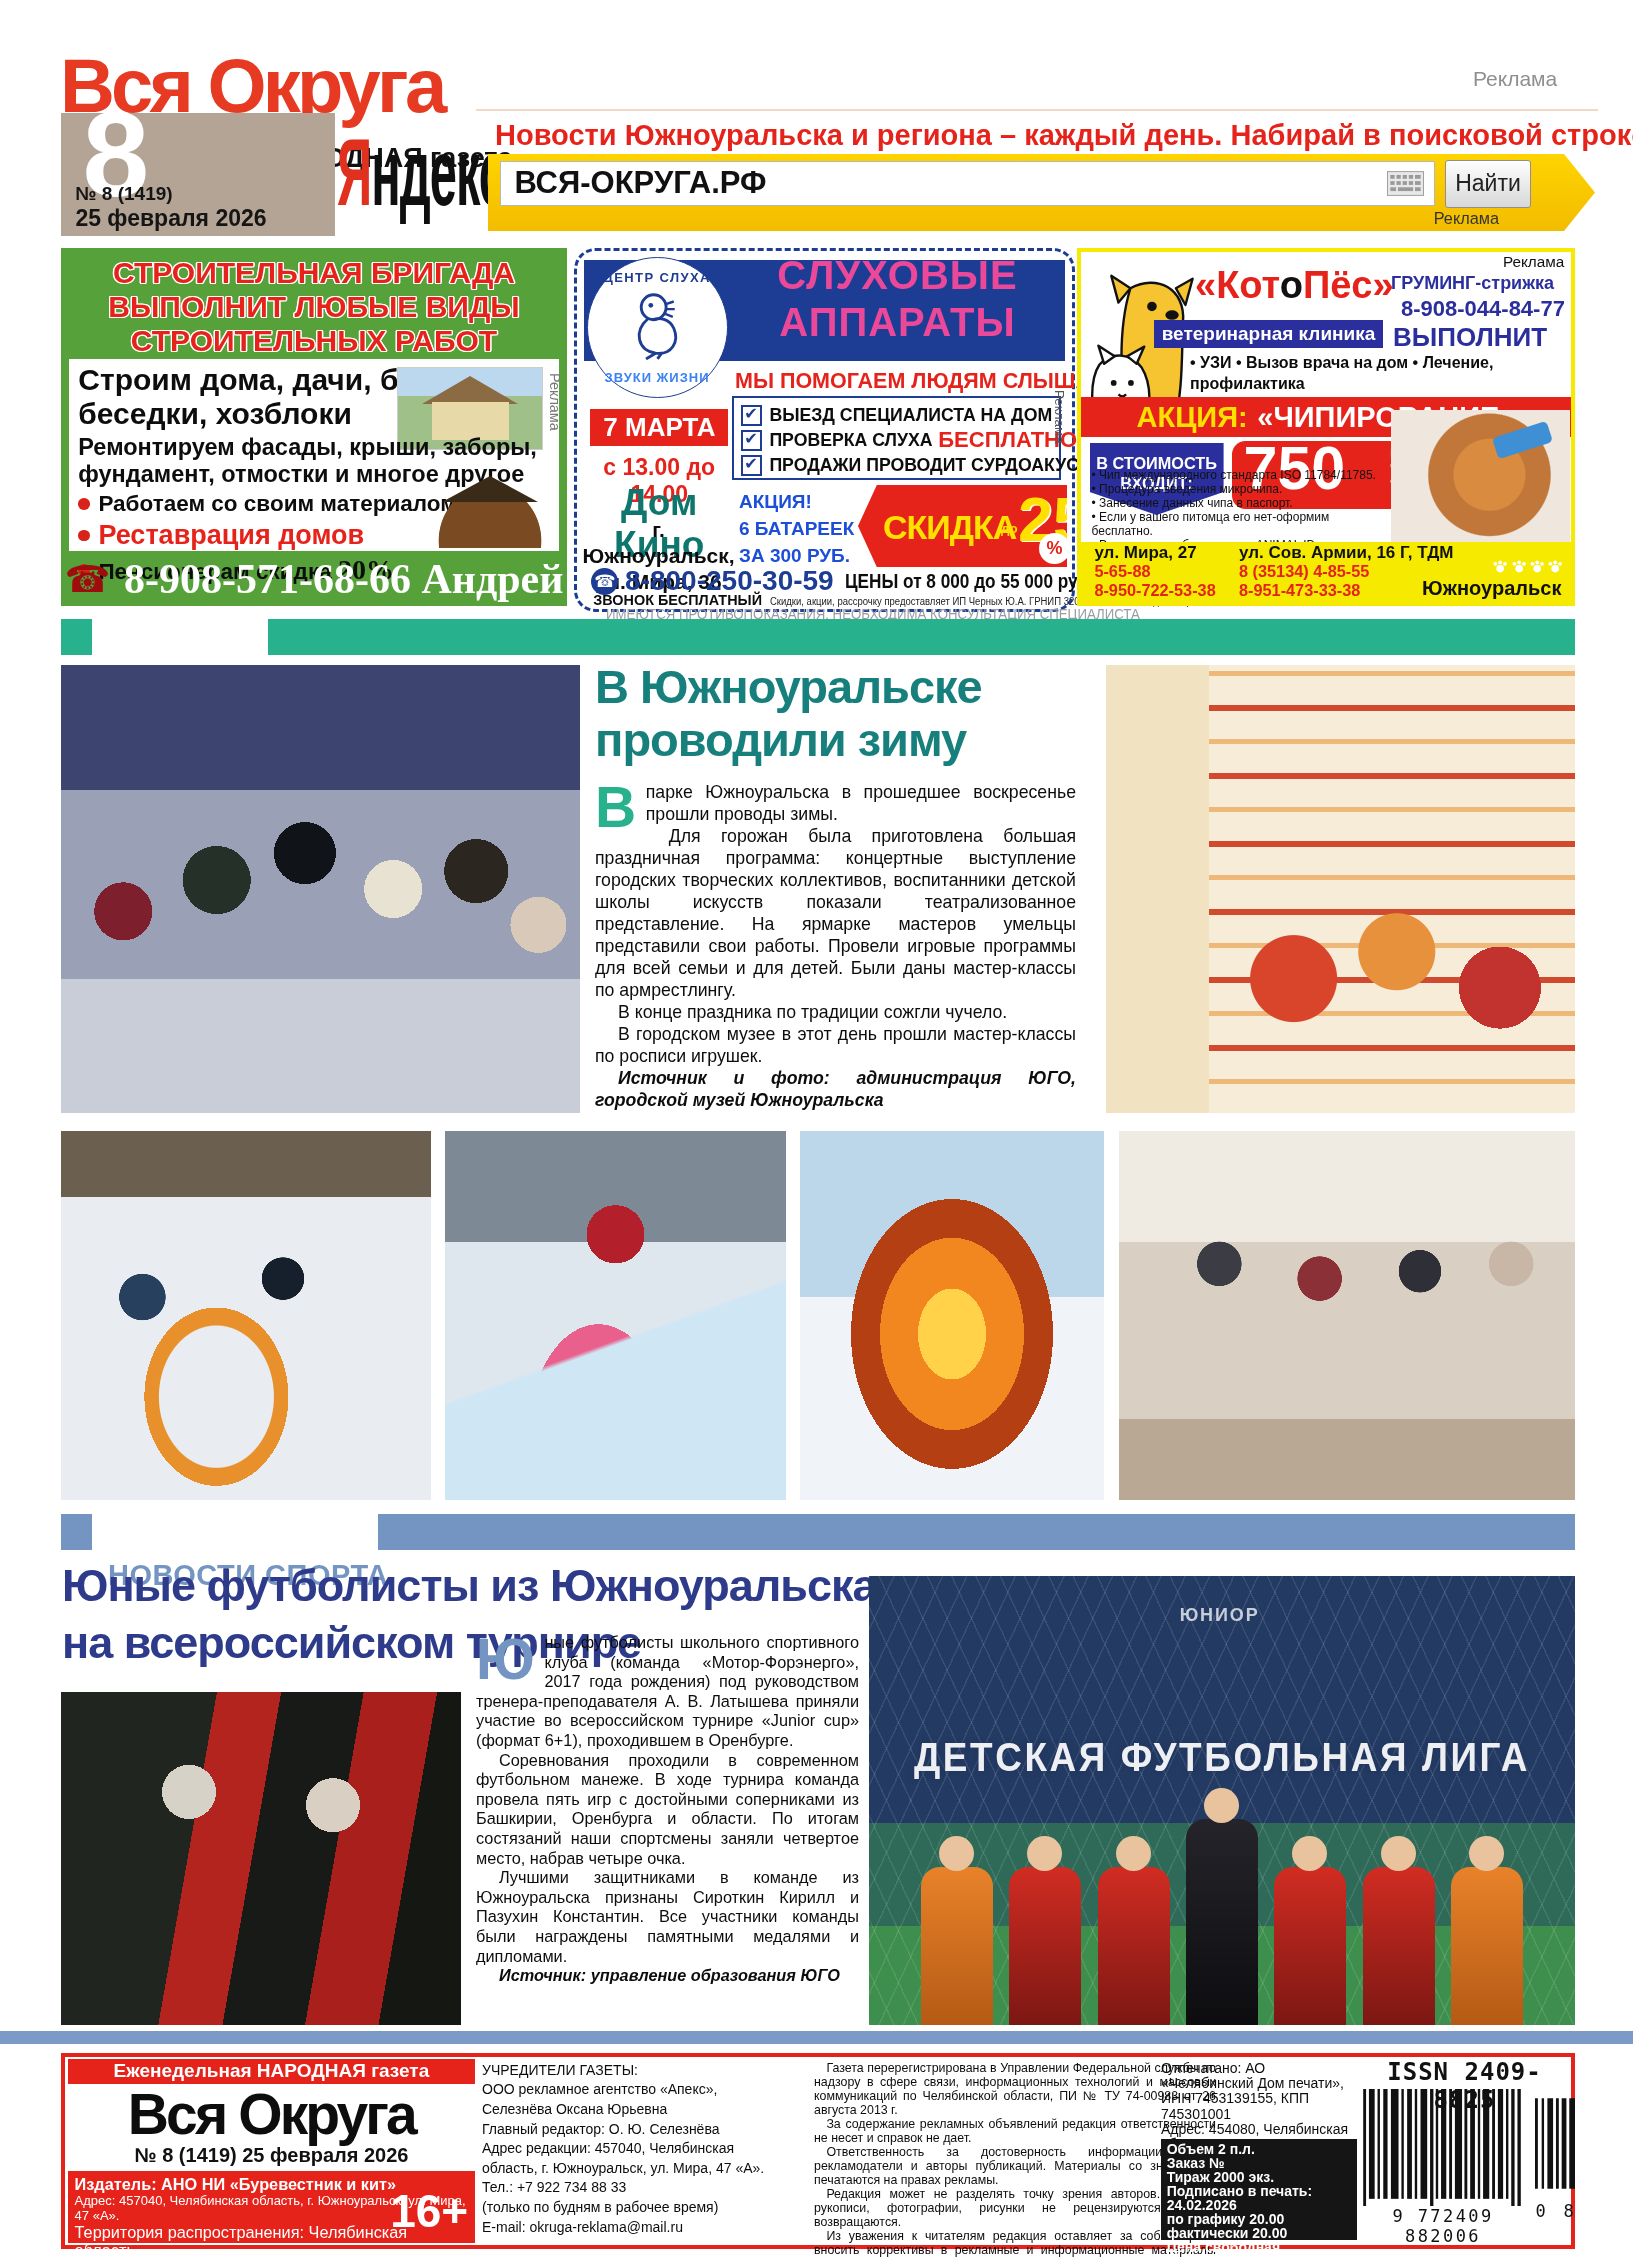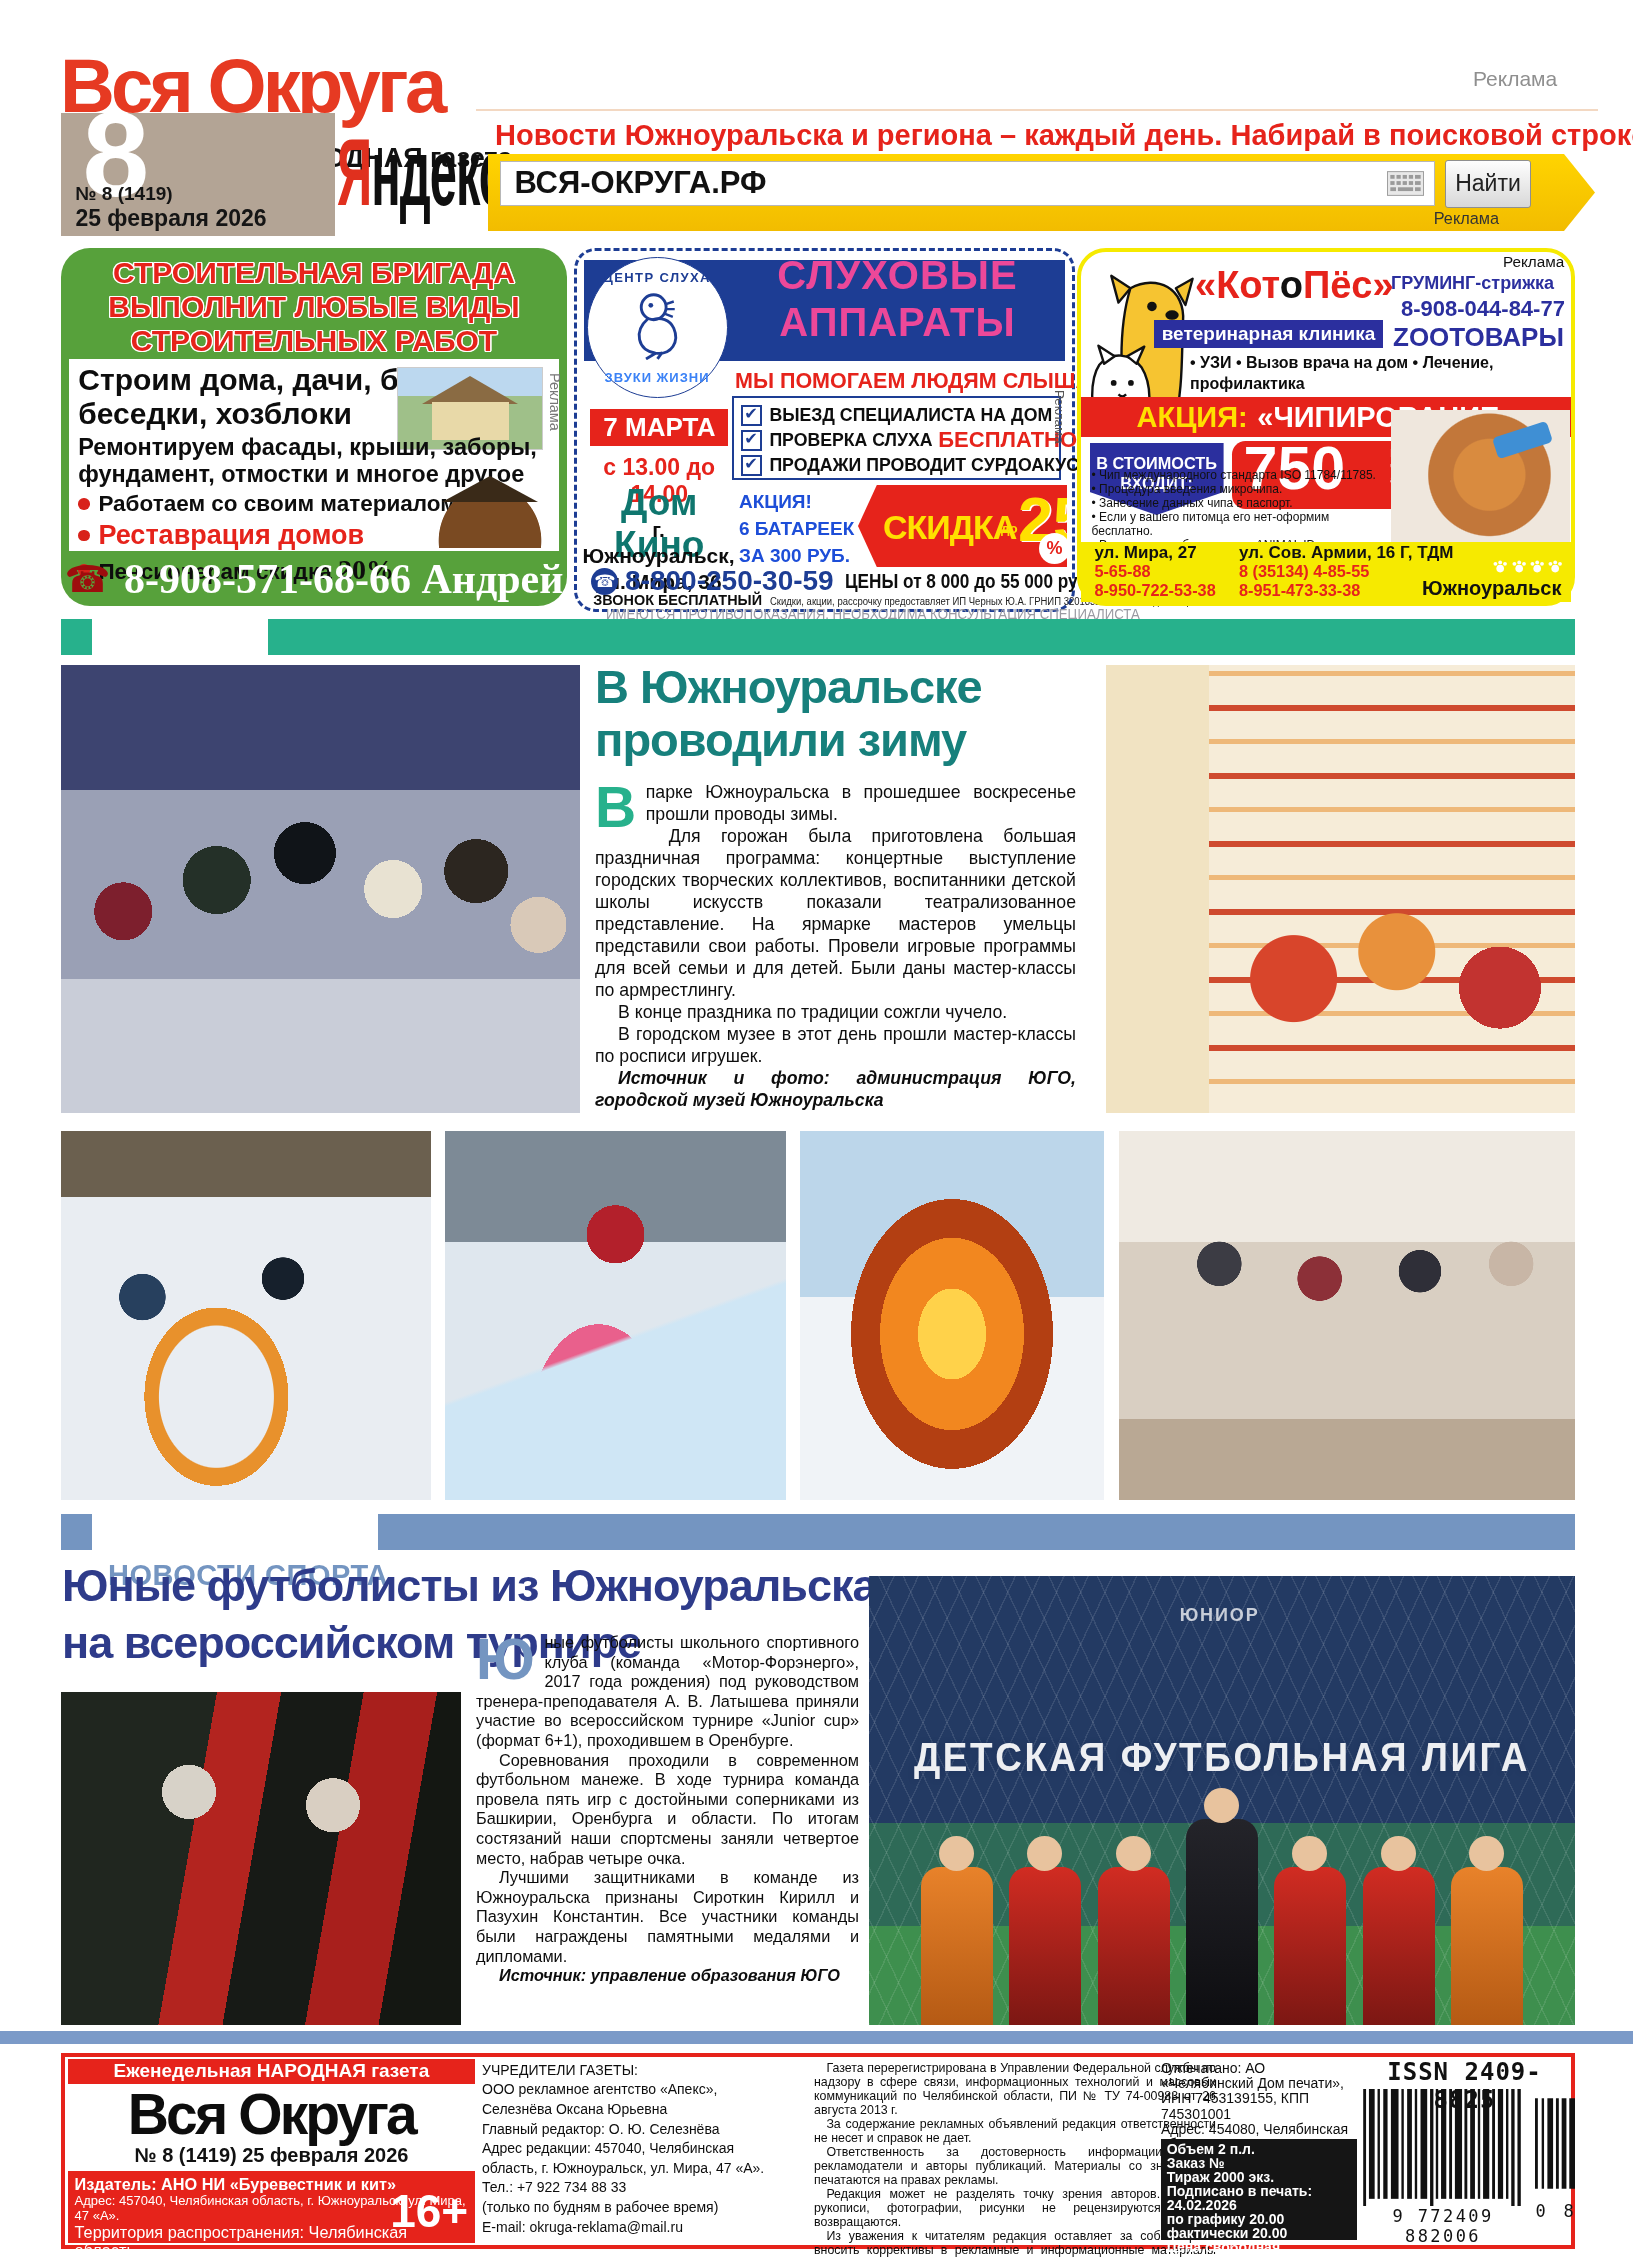--- a/index.html
+++ b/index.html
@@ -27,21 +27,21 @@
   .yx-input{position:absolute;left:12px;top:6.7px;width:933px;height:43px;background:#fff;
             border:1.4px solid #b7b7b7;display:flex;align-items:center;}
   .yx-input-text{font-size:31px;font-weight:900;color:#111;padding-left:13.4px;flex:1;}
   .kbd-icon{width:37px;height:25px;margin-right:10.5px;}
   .yx-btn{position:absolute;left:957px;top:5.7px;width:84px;height:46px;
           background:linear-gradient(#fefefe,#d8d8d8);border:1.4px solid #8f8f8f;border-radius:2.9px;
           font-size:23px;color:#222;display:flex;align-items:center;justify-content:center;}
   .yx-ad-label{position:absolute;right:96px;bottom:2.9px;font-size:16.3px;color:#333;}
 
   
-  .ad{top:248px;height:358px;border-radius:29px;}
+  .ad{top:248px;height:358px;}
   
   #ad-constr{left:61px;width:506px;background:#57a13b;}
   .c-header{position:absolute;left:0;top:7.7px;width:100%;text-align:center;
             font-size:30px;line-height:34px;font-weight:900;color:#e6231b;white-space:pre-line;
             text-shadow:1.4px 0 #fff,-1.4px 0 #fff,0 1.4px #fff,0 -1.4px #fff,1px 1px #fff,-1px -1px #fff,1px -1px #fff,-1px 1px #fff;}
   .c-body{position:absolute;left:7.7px;right:7.7px;top:111px;height:192px;background:#fff;}
   .c-line1{position:absolute;left:9.6px;top:3.8px;font-size:30px;line-height:34px;font-weight:900;color:#0d0d0d;}
   .c-house{position:absolute;right:16.3px;top:7.7px;width:144px;height:81px;
            background:linear-gradient(#bcd8ef 0 35%,#9fc089 35% 100%);border:1px solid #ccc;}
   .c-house i{position:absolute;left:34px;top:34px;width:77px;height:38px;background:#e8d9a8;}
@@ -407,21 +407,21 @@
         <path d="M108 198 L124 162 L88 182 Z" fill="#fff"></path>
         <circle cx="60" cy="238" r="6" fill="#111" stroke="none"></circle>
         <circle cx="96" cy="238" r="6" fill="#111" stroke="none"></circle>
         <path d="M70 262 Q78 270 86 262" fill="none"></path>
       </g>
     </svg>
     <div class="v-name"><span>«Кот</span><span class="mid">о</span><span>Пёс»</span></div>
     <div class="v-groom">ГРУМИНГ-стрижка</div>
     <div class="v-groom-phone">8-908-044-84-77</div>
     <div class="v-band">ветеринарная клиника</div>
-    <div class="v-zoo">ZООТОВАРЫ</div>
+    <div class="v-zoo">ВЫПОЛНИТ</div>
     <div class="v-serv">
       <div>• УЗИ • Вызов врача на дом • Лечение, профилактика</div>
       <div>• Хирургия, вакцинация всех видов животных и птиц</div>
     </div>
     <div class="v-redband">
       <span class="v-promo-label">АКЦИЯ:</span>
       <span class="v-promo-value">«ЧИПИРОВАНИЕ»</span>
     </div>
     <div class="v-flag">В СТОИМОСТЬ ВХОДИТ:</div>
     <div class="v-price">

